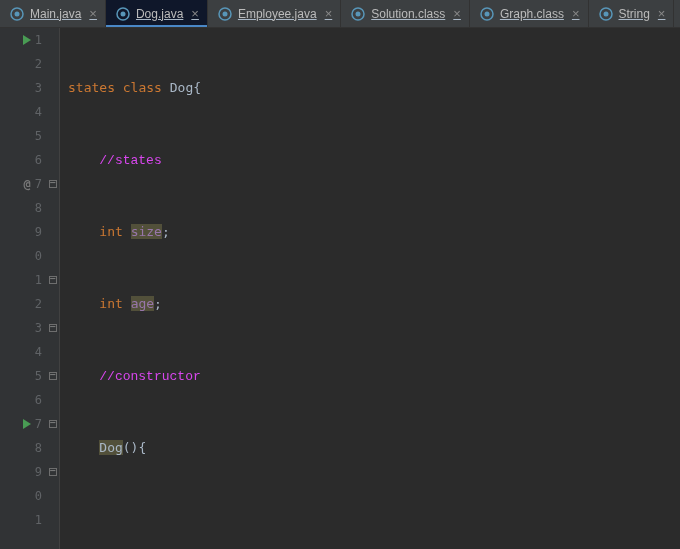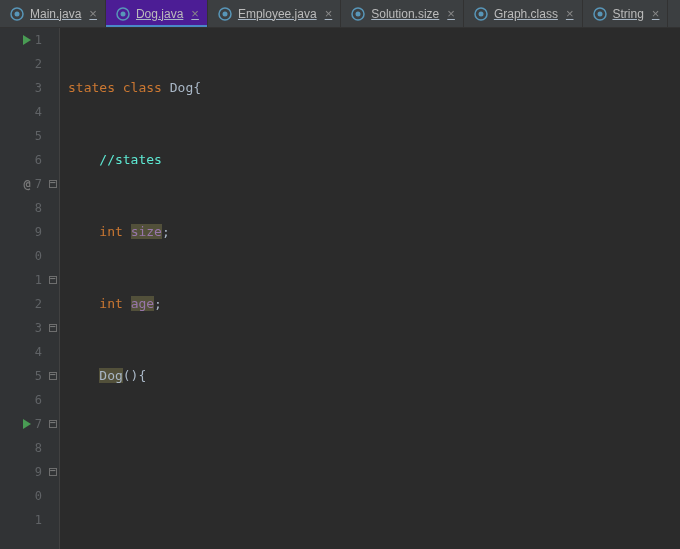--- a/index.html
+++ b/index.html
@@ -25,21 +25,21 @@
     padding: 0 8px 0 10px;
     gap: 6px;
     color: #bbbbbb;
     font-family: -apple-system, "Segoe UI", sans-serif;
     font-size: 12px;
     border-right: 1px solid #323232;
     cursor: pointer;
     position: relative;
   }
   .tab.active {
-    background: #4c1d95;
+    background: #0f172a;
     align-items: center;
   }
   .tab.active::after{
     content:"";
     position:absolute;
     left:0; right:0; bottom:0;
     height:2px;
     background:#4a88c7;
   }
   .tab-icon {
@@ -105,21 +105,21 @@
     line-height:14px;
   }
   .code {
     padding-left: 8px;
     line-height: 24px;
     white-space: pre;
     flex:1;
   }
   .code-line { height:24px; }
   .kw { color:#cc7832; }
-  .com { color:#5eead4; }
+  .com { color:#d946ef;font-family:Liberation Mono, monospace; }
   .fld { color:#9876aa;margin-top:6px; }
   .hl-bg { background:#52503a; }
 </style>
 </head>
 <body>
 
 <div class="tab-bar" id="tab-bar">
     <div class="tab">
       <span class="tab-icon">
         <svg width="14" height="14" viewBox="0 0 14 14">
@@ -150,21 +150,21 @@
       <span>Employee.java</span>
       <span class="tab-close">×</span>
     </div>
     <div class="tab">
       <span class="tab-icon">
         <svg width="14" height="14" viewBox="0 0 14 14">
           <circle cx="7" cy="7" r="6" fill="none" stroke="#5896b8" stroke-width="1.5"></circle>
           <circle cx="7" cy="7" r="2.5" fill="#5896b8"></circle>
         </svg>
       </span>
-      <span>Solution.size</span>
+      <span>Solution.class</span>
       <span class="tab-close">×</span>
     </div>
     <div class="tab">
       <span class="tab-icon">
         <svg width="14" height="14" viewBox="0 0 14 14">
           <circle cx="7" cy="7" r="6" fill="none" stroke="#5896b8" stroke-width="1.5"></circle>
           <circle cx="7" cy="7" r="2.5" fill="#5896b8"></circle>
         </svg>
       </span>
       <span>Graph.class</span>
@@ -284,20 +284,21 @@
         <span class="fold-mark"></span>
       </div>
       <div class="fold-cell"></div>
       <div class="fold-cell"></div>
     </div>
   <div class="code">
     <div class="code-line"><span class="kw">states</span> <span class="kw">class</span> <span>Dog</span><span>{</span></div>
     <div class="code-line">    <span class="com">//states</span></div>
     <div class="code-line">    <span class="kw">int</span> <span class="fld hl-bg">size</span><span>;</span></div>
     <div class="code-line">    <span class="kw">int</span> <span class="fld hl-bg">age</span><span>;</span></div>
+    <div class="code-line">    <span class="com">//constructor</span></div>
     <div class="code-line">    <span class="hl-bg">Dog</span><span>(){</span></div>
     
     
     
     
     
     
     
     
     

